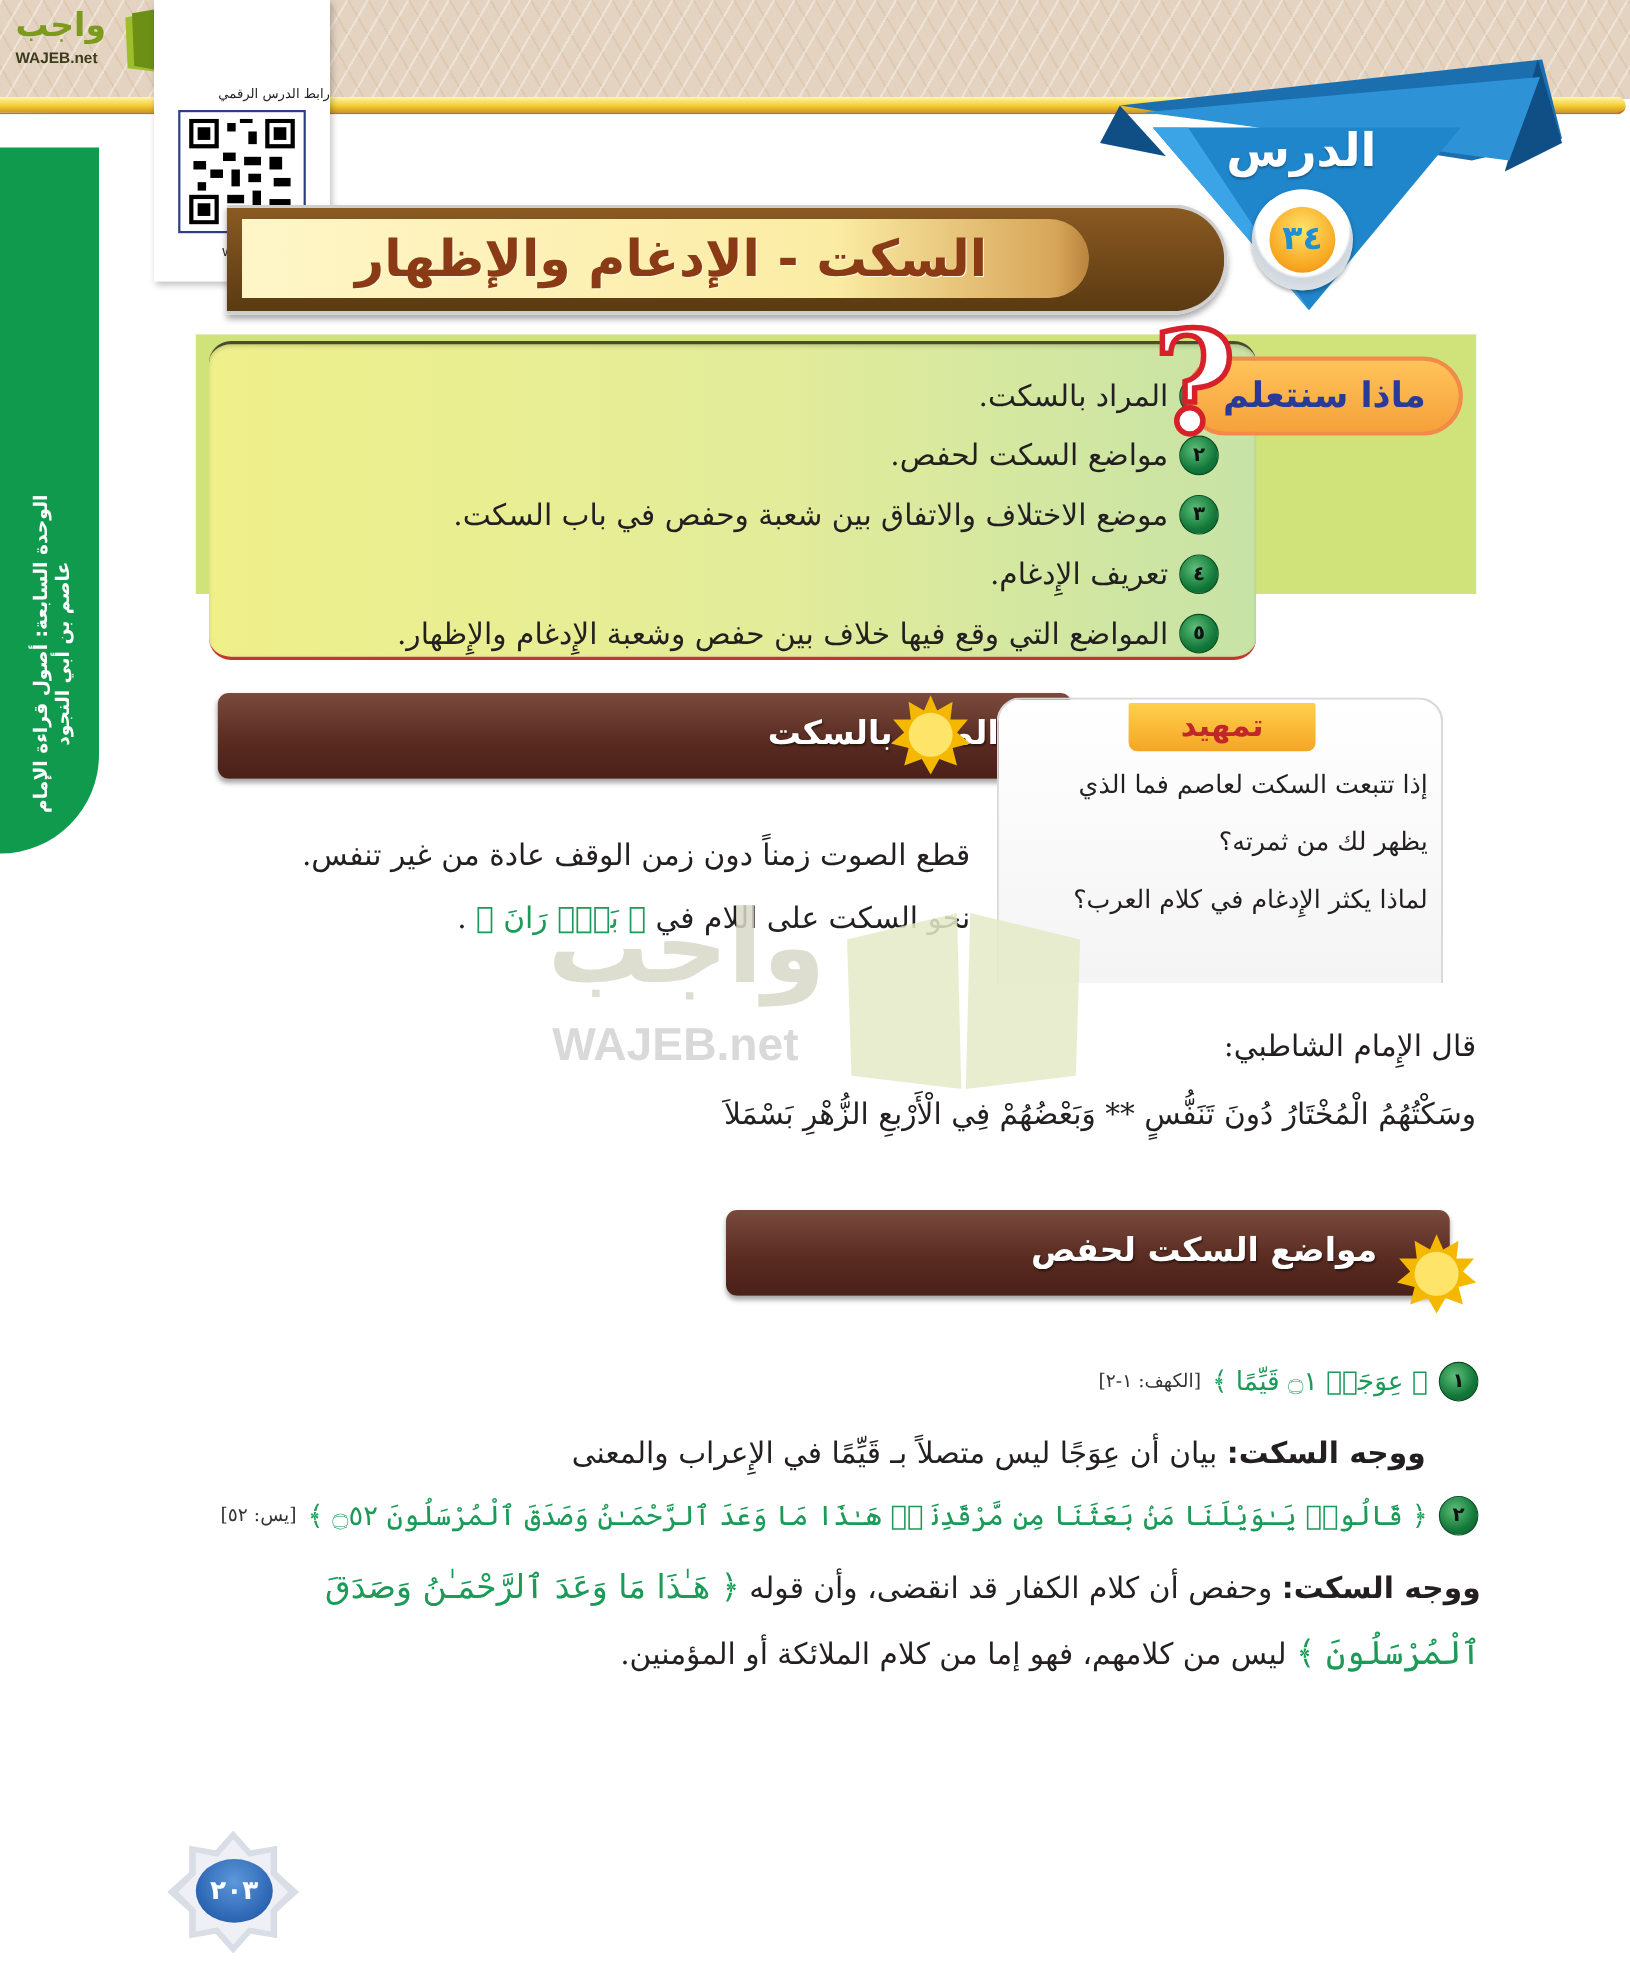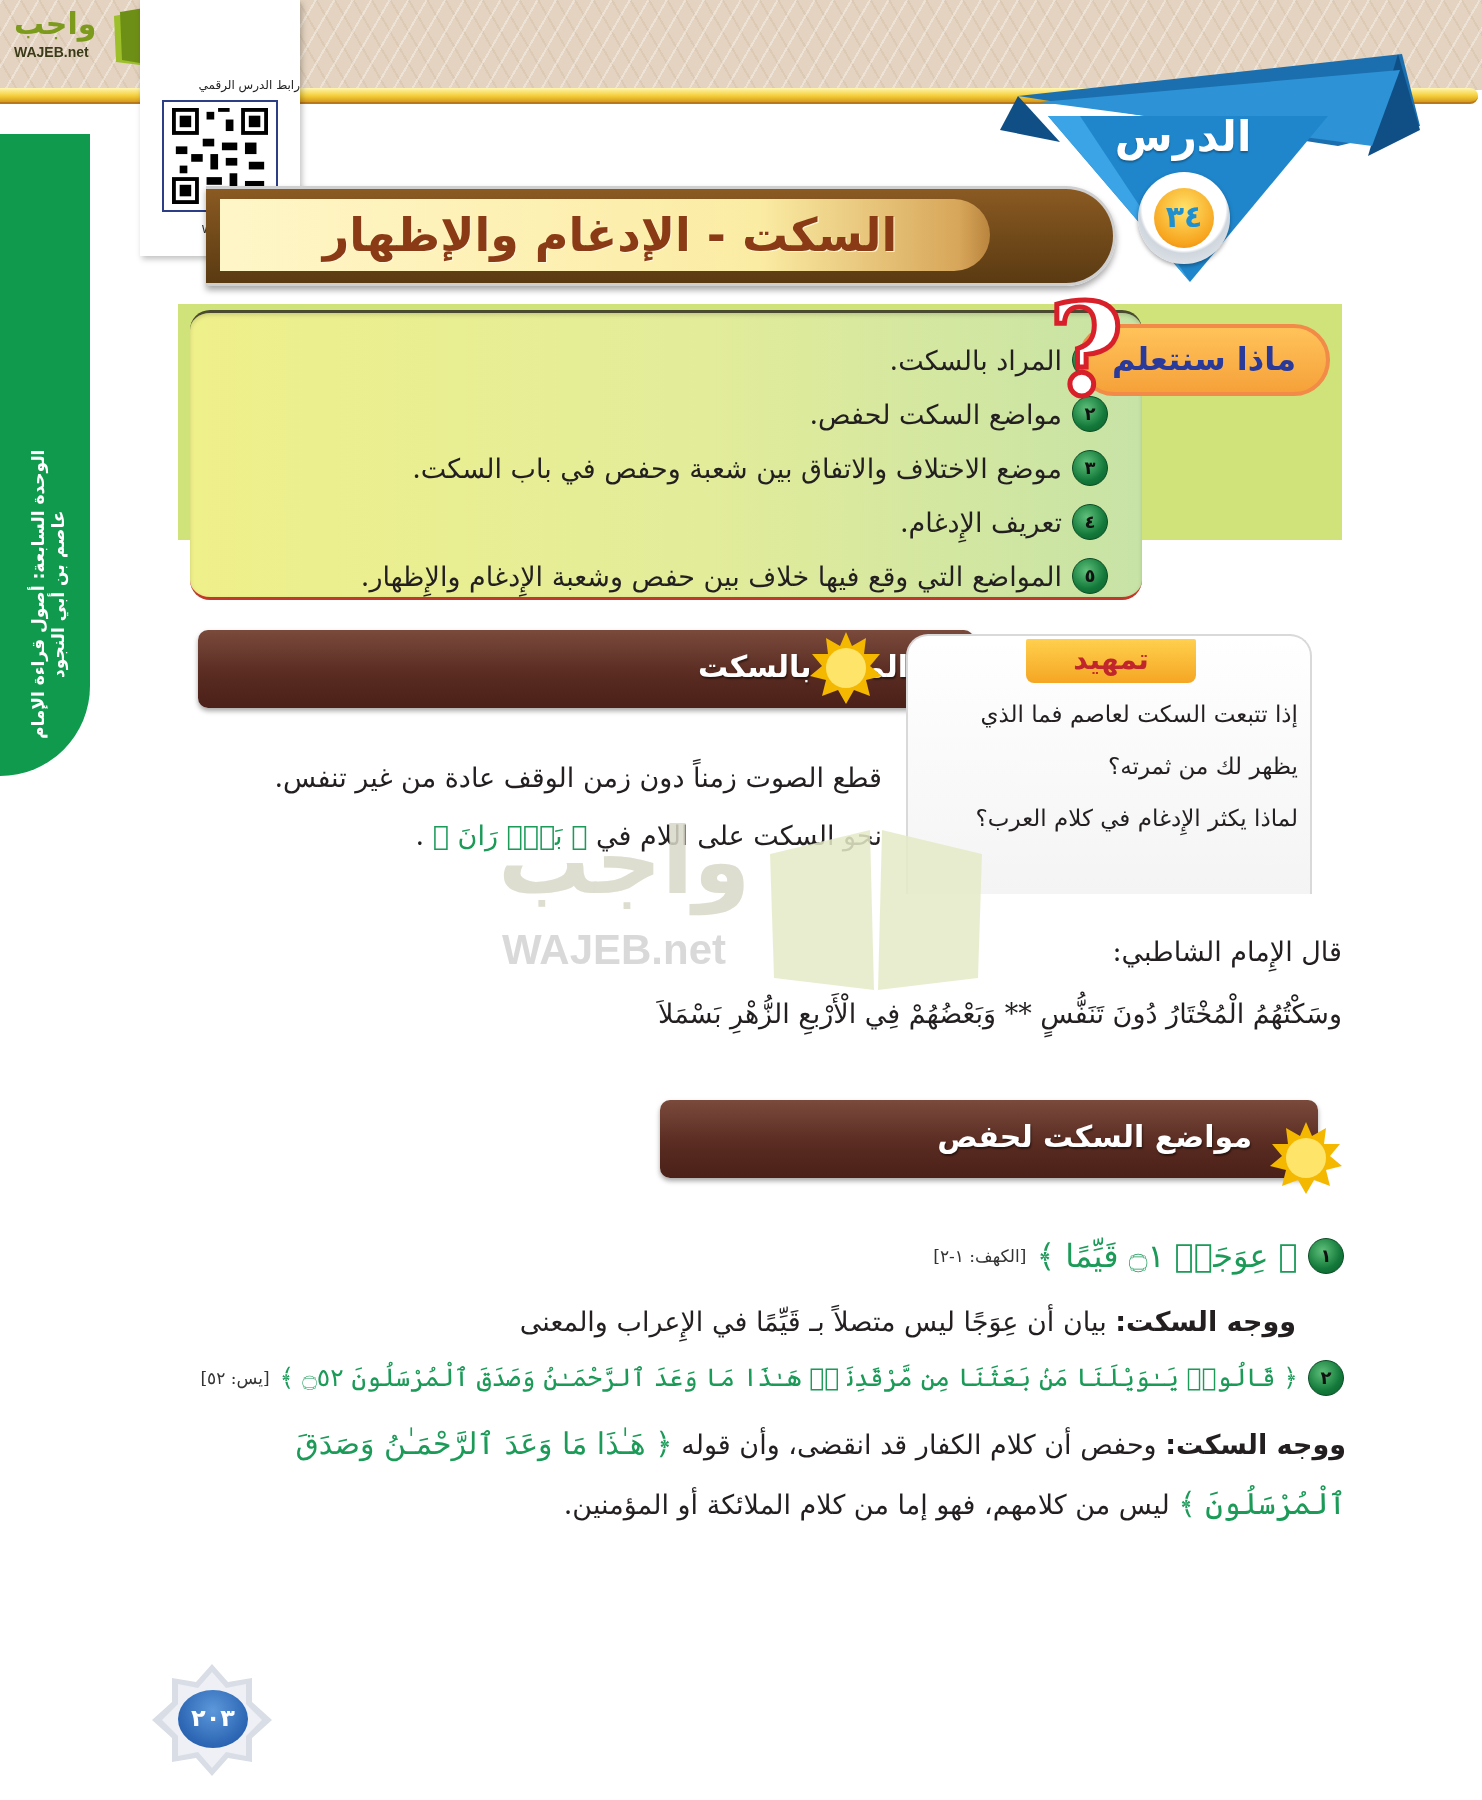--- a/index.html
+++ b/index.html
@@ -268,21 +268,21 @@
 <div class="section-bar" style="left:660px; top:1100px; width:658px;">
   <div class="section-title">مواضع السكت لحفص</div>
 </div>
 <svg class="sun-icon" style="left:1270px; top:1122px;" viewBox="0 0 72 72">
   <polygon points="36,0 42,14 56,6 54,22 70,22 60,34 72,44 56,48 60,64 44,58 36,72 28,58 12,64 16,48 0,44 12,34 2,22 18,22 16,6 30,14" fill="#f5b800"></polygon>
   <circle cx="36" cy="36" r="20" fill="#ffe46a"></circle>
 </svg>
 
 <div class="txt" style="right:138px; top:1230px; display:flex; align-items:center;">
   <span class="num-bullet">١</span>
-  <span class="quran" style="font-size:32px;">﴿ عِوَجَاۜ ۝١ قَيِّمًا ﴾</span>
+  <span class="quran" style="font-size:24px;">﴿ عِوَجَاۜ ۝١ قَيِّمًا ﴾</span>
   <span class="ref" style="margin-right:10px;">[الكهف: ١-٢]</span>
 </div>
 <div class="txt" style="right:186px; top:1296px;">
   <span class="bold">ووجه السكت:</span>
   <span>بيان أن عِوَجًا ليس متصلاً بـ قَيِّمًا في الإِعراب والمعنى</span>
 </div>
 
 <div class="txt" style="right:138px; top:1352px; display:flex; align-items:center;">
   <span class="num-bullet">٢</span>
   <span class="quran" style="font-size:25px;">﴿ قَالُوا۟ يَـٰوَيْلَنَا مَنۢ بَعَثَنَا مِن مَّرْقَدِنَاۜ هَـٰذَا مَا وَعَدَ ٱلرَّحْمَـٰنُ وَصَدَقَ ٱلْمُرْسَلُونَ ۝٥٢ ﴾</span>

